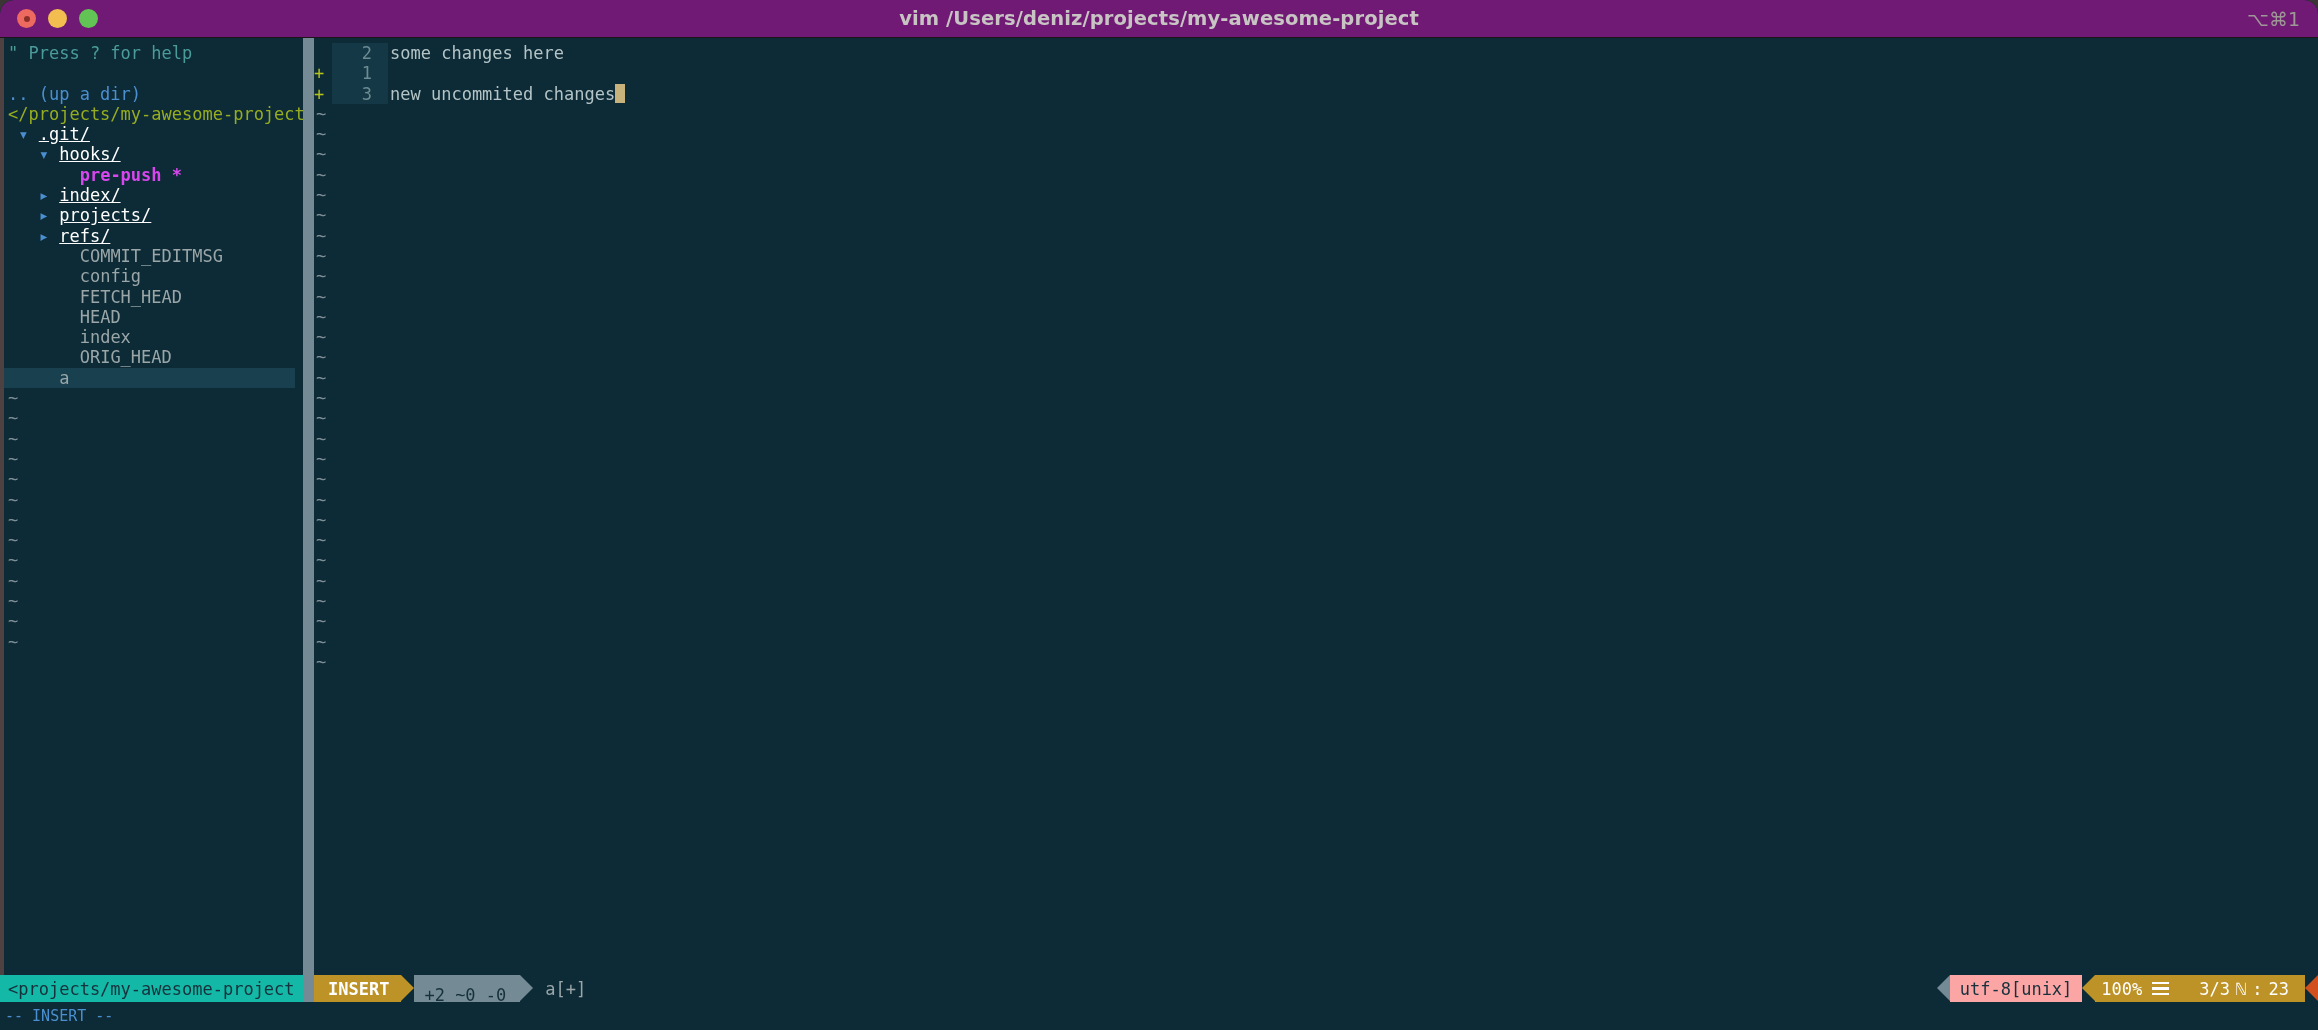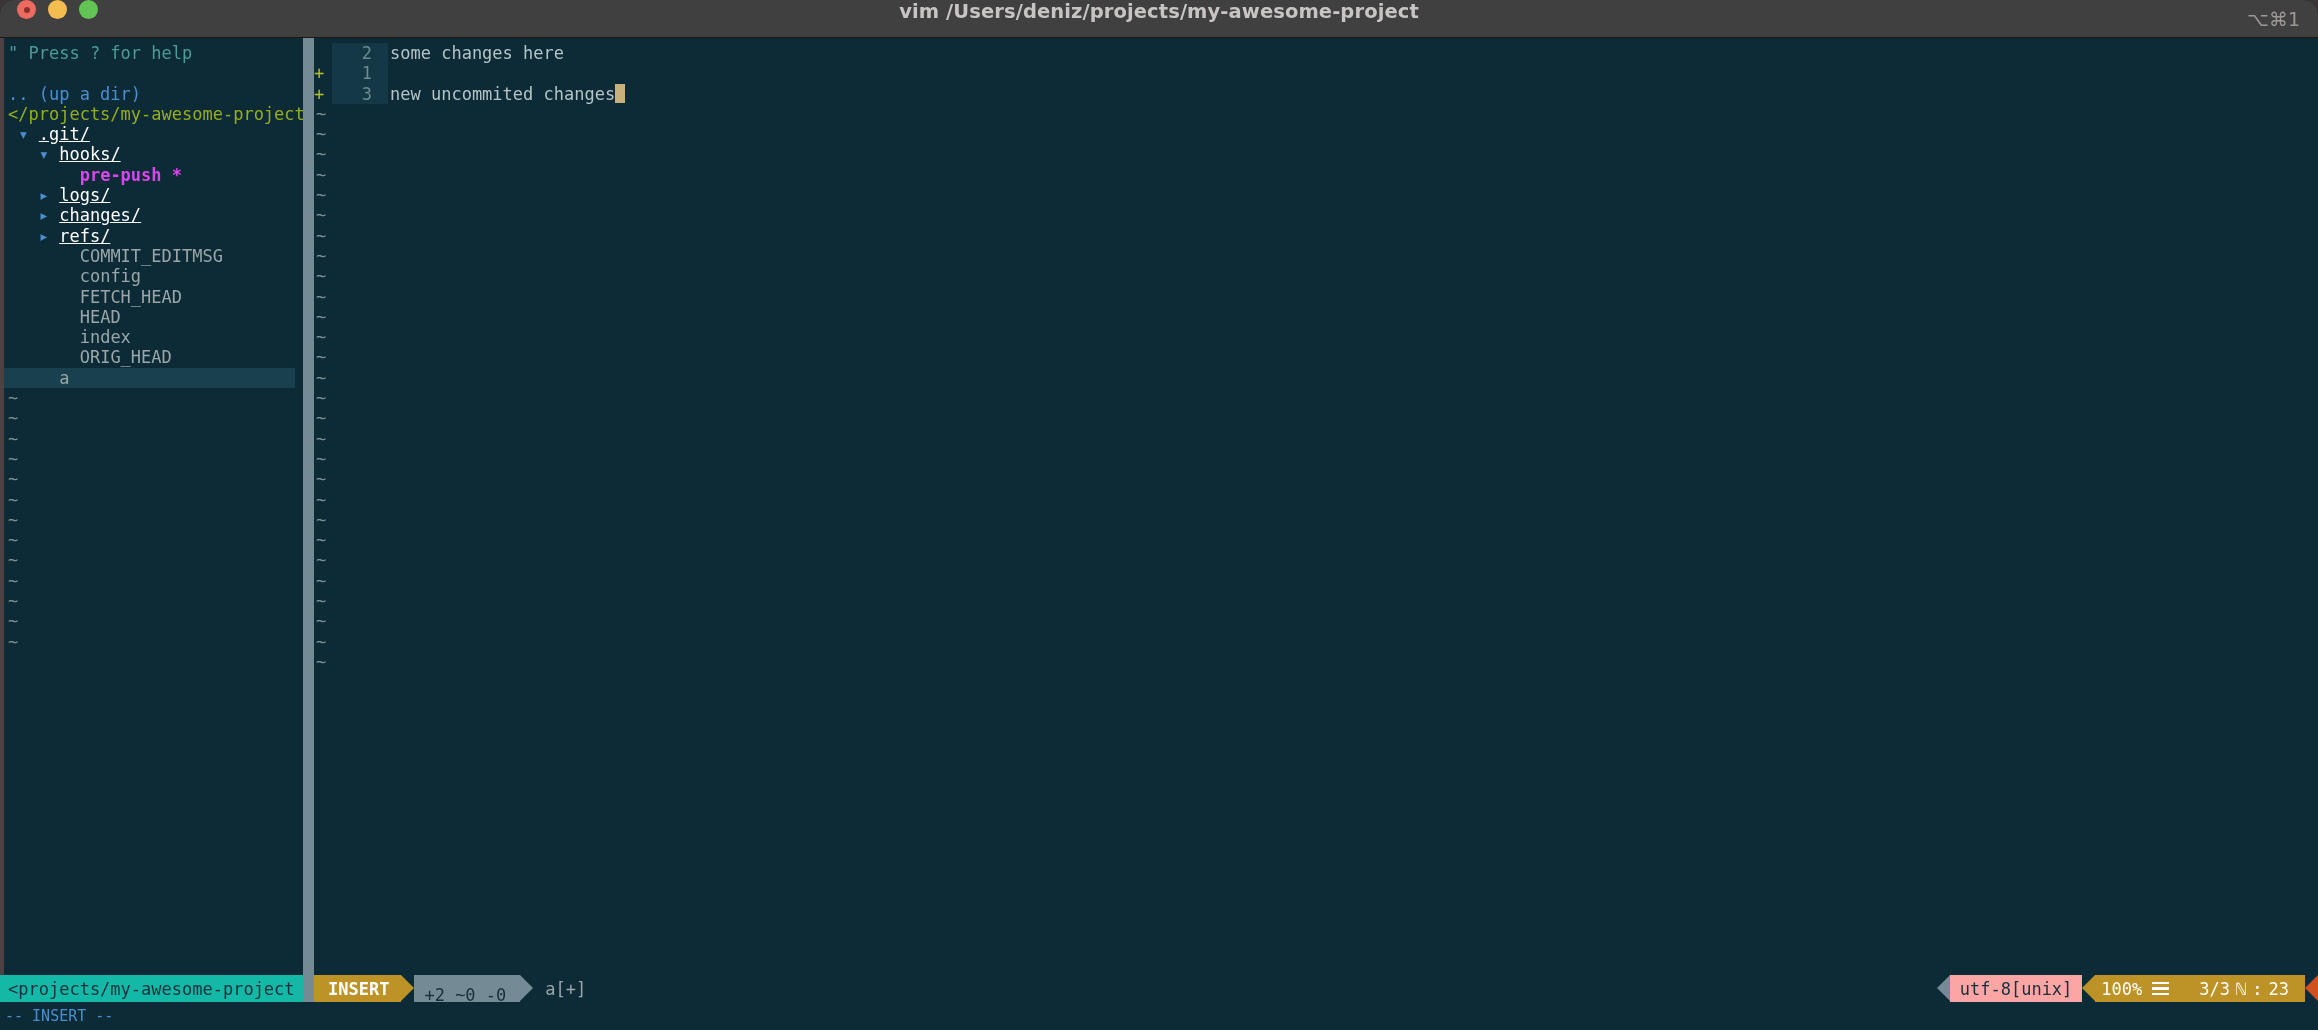--- a/index.html
+++ b/index.html
@@ -16,23 +16,23 @@
     width: 2318px; height: 1030px;
     background: #0d2b36;
     border-radius: 14px 14px 0 0;
     overflow: hidden;
   }
 
   
   #titlebar {
     position: relative;
     height: 38px;
-    background: #404040;
+    background: #701a75;
     border-radius: 14px 14px 0 0;
-    display: flex; align-items: flex-start;
+    display: flex; align-items: center;
     border-bottom: 1px solid #1b1618;
   }
   #traffic {
     display: flex; align-items: center; gap: 12px;
     padding-left: 17px;
   }
   .light {
     width: 19px; height: 19px; border-radius: 50%;
     display: flex; align-items: center; justify-content: center;
   }
@@ -285,22 +285,22 @@
 
       <div id="tree">
         <div class="row tree-help">" Press ? for help</div>
         <div class="row">&nbsp;</div>
         <div class="row tree-up">.. (up a dir)</div>
         <div class="row tree-cwd">&lt;/projects/my-awesome-project/</div>
         <div id="tree-items">
             <div class="row"><span> </span><span class="tree-arrow">▾ </span><span class="tree-dir">.git/</span></div>
             <div class="row"><span>   </span><span class="tree-arrow">▾ </span><span class="tree-dir">hooks/</span></div>
             <div class="row"><span>     </span><span class="tree-arrow">  </span><span class="tree-exec">pre-push *</span></div>
-            <div class="row"><span>   </span><span class="tree-arrow">▸ </span><span class="tree-dir">logs/</span></div>
-            <div class="row"><span>   </span><span class="tree-arrow">▸ </span><span class="tree-dir">changes/</span></div>
+            <div class="row"><span>   </span><span class="tree-arrow">▸ </span><span class="tree-dir">index/</span></div>
+            <div class="row"><span>   </span><span class="tree-arrow">▸ </span><span class="tree-dir">projects/</span></div>
             <div class="row"><span>   </span><span class="tree-arrow">▸ </span><span class="tree-dir">refs/</span></div>
             <div class="row"><span>     </span><span class="tree-arrow">  </span><span class="tree-file">COMMIT_EDITMSG</span></div>
             <div class="row"><span>     </span><span class="tree-arrow">  </span><span class="tree-file">config</span></div>
             <div class="row"><span>     </span><span class="tree-arrow">  </span><span class="tree-file">FETCH_HEAD</span></div>
             <div class="row"><span>     </span><span class="tree-arrow">  </span><span class="tree-file">HEAD</span></div>
             <div class="row"><span>     </span><span class="tree-arrow">  </span><span class="tree-file">index</span></div>
             <div class="row"><span>     </span><span class="tree-arrow">  </span><span class="tree-file">ORIG_HEAD</span></div>
             <div class="row selected"><span>   </span><span class="tree-arrow">  </span><span class="tree-file">a</span></div>
           </div>
         <div id="tree-tildes">

